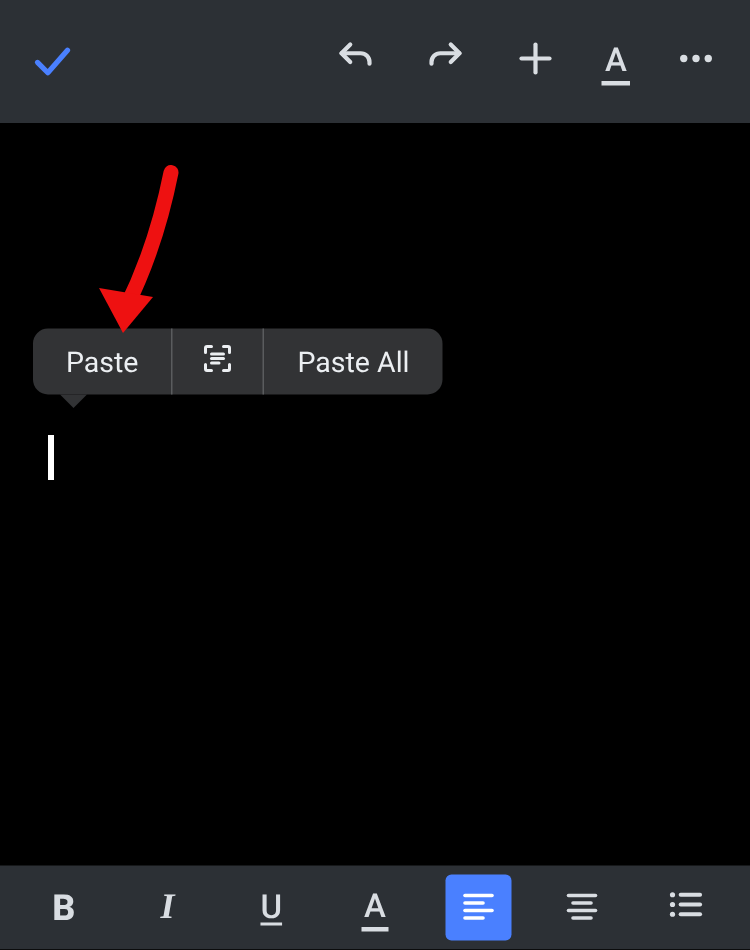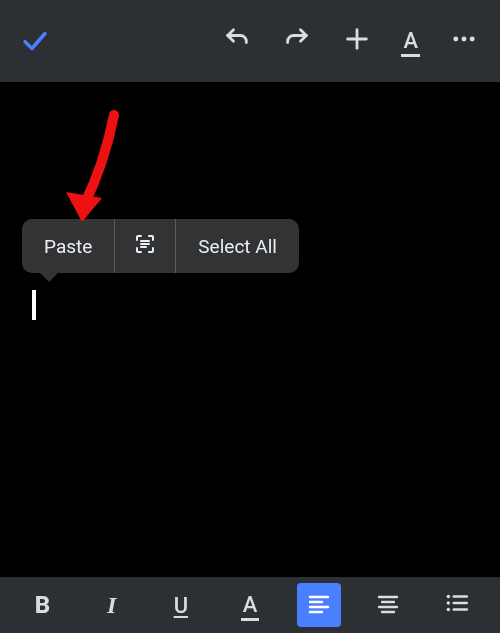--- a/index.html
+++ b/index.html
@@ -57,21 +57,21 @@
     top: 208px;
     width: 4px;
     height: 30px;
     background: #fff;
   }
 
   .context-menu {
     position: absolute;
     left: 22px;
     top: 219px;
-    height: 54px;
+    height: 44px;
     background: #323335;
     border-radius: 10px;
     display: flex;
     align-items: stretch;
     box-shadow: 0 2px 8px rgba(0,0,0,.5);
   }
   .context-menu::after {
     content: "";
     position: absolute;
     left: 18px;
@@ -228,21 +228,21 @@
         <path d="M20 8 V5 a1 1 0 0 0 -1 -1 h-3"></path>
         <path d="M4 16 v3 a1 1 0 0 0 1 1 h3"></path>
         <path d="M20 16 v3 a1 1 0 0 1 -1 1 h-3"></path>
         <line x1="8" y1="9" x2="16" y2="9"></line>
         <line x1="8" y1="12" x2="16" y2="12"></line>
         <line x1="8" y1="15" x2="13" y2="15"></line>
       </svg>
     </span>
   </div>
   <div class="cm-item">
-    <span>Select All</span>
+    <span>Paste All</span>
   </div>
 </div>
 
 <svg class="pointer-arrow" viewBox="0 0 70 115">
   <defs></defs>
   <path d="M50 5 Q 40 55 20 95" stroke="#e11" stroke-width="10" fill="none" stroke-linecap="round"></path>
   <polygon points="18,112 2,82 38,88" fill="#e11"></polygon>
 </svg>
 
 <div class="bottom-toolbar">

